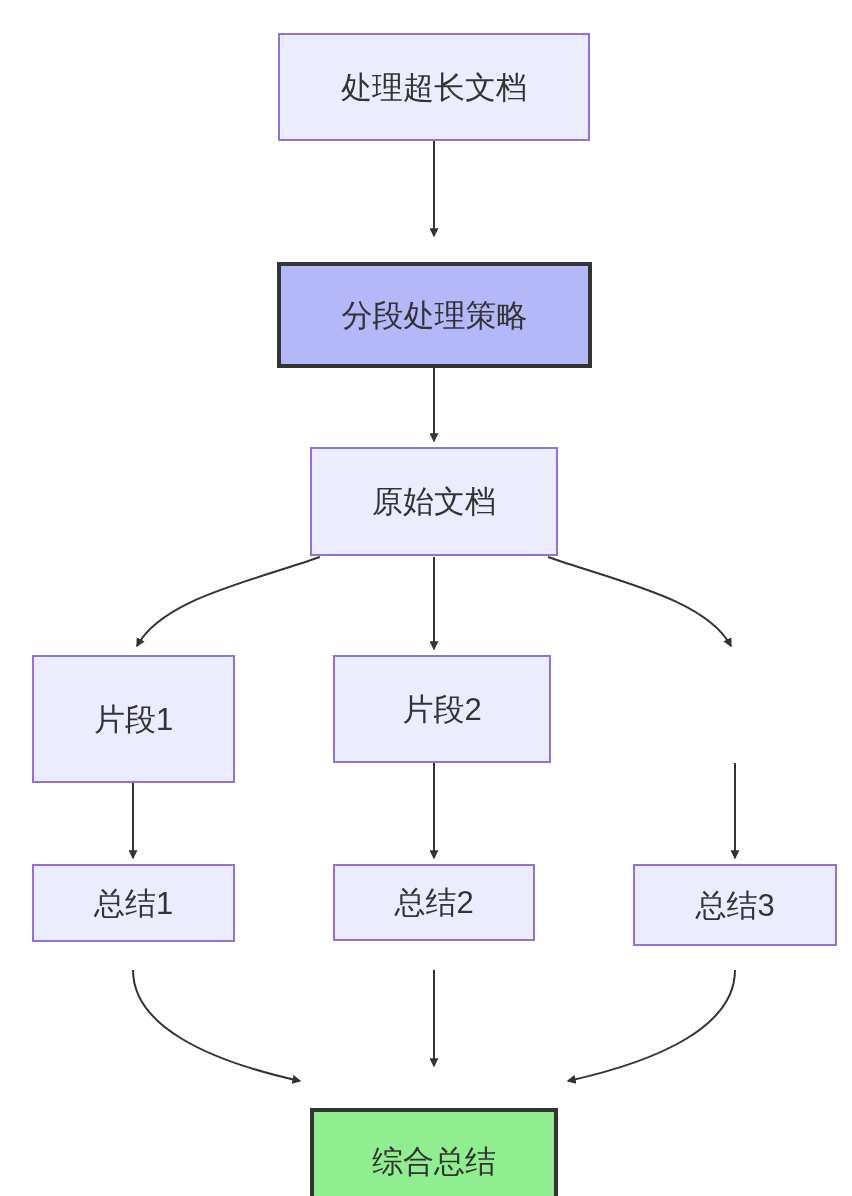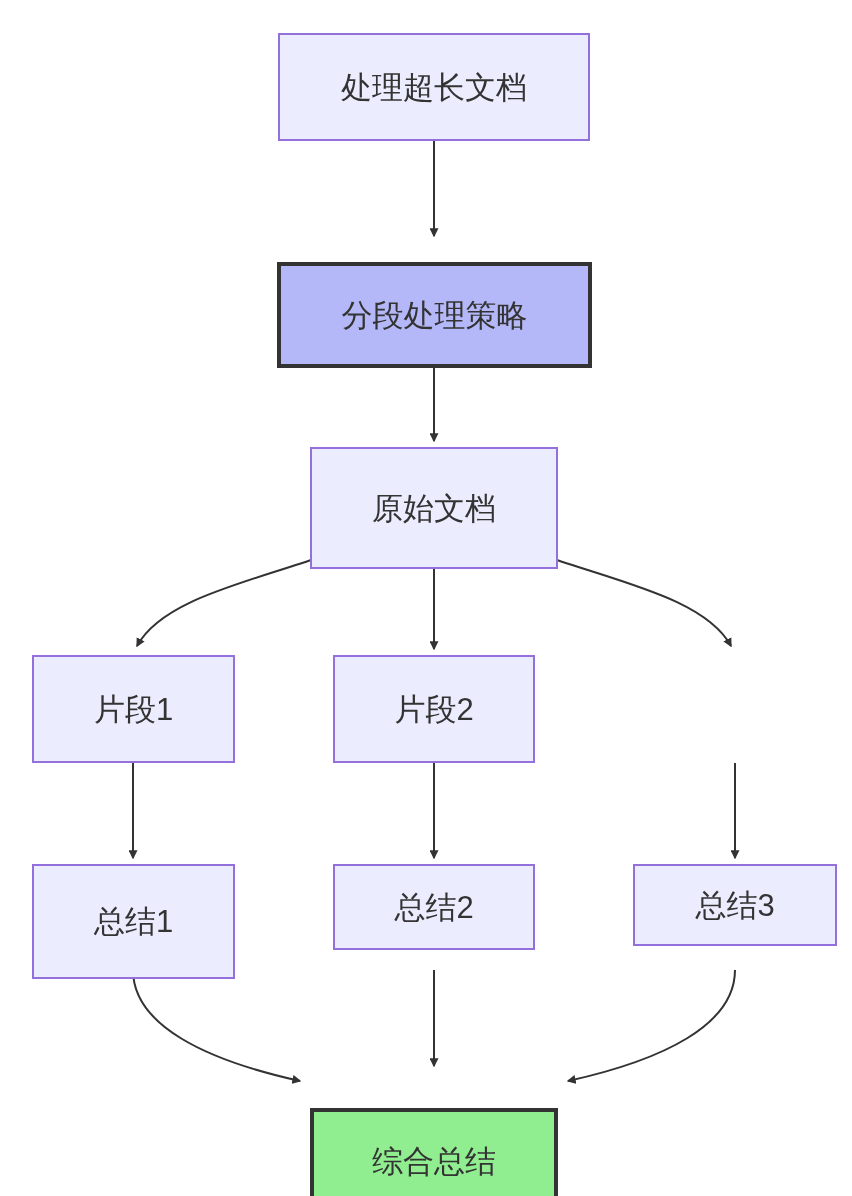--- a/index.html
+++ b/index.html
@@ -52,26 +52,26 @@
     background: var(--strategy-fill);
     border: 4px solid var(--emphasis-border);
   }
   .node.final {
     background: var(--final-fill);
     border: 4px solid var(--emphasis-border);
     margin-top: 36px;
   }
   .n1  { left: 278px; top: 33px;   width: 312px; height: 108px; }
   .n2  { left: 277px; top: 242px;  width: 315px; height: 106px; margin-top: 20px; }
-  .n3  { left: 310px; top: 447px;  width: 248px; height: 122px; }
-  .n4  { left: 32px;  top: 655px;  width: 203px; height: 108px; }
-  .n5  { left: 333px; top: 655px;  width: 202px; height: 108px; }
+  .n3  { left: 310px; top: 447px;  width: 248px; height: 109px; }
+  .n4  { left: 32px;  top: 655px;  width: 203px; height: 128px; }
+  .n5  { left: 333px; top: 655px;  width: 218px; height: 108px; }
   .n6  { left: 633px; top: 655px;  width: 204px; height: 108px; }
-  .n7  { left: 32px;  top: 864px;  width: 203px; height: 115px; }
-  .n8  { left: 333px; top: 864px;  width: 202px; height: 86px; }
+  .n7  { left: 32px;  top: 864px;  width: 203px; height: 78px; }
+  .n8  { left: 333px; top: 864px;  width: 202px; height: 77px; }
   .n9  { left: 633px; top: 864px;  width: 204px; height: 82px; }
   .n10 { left: 310px; top: 1072px; width: 248px; height: 106px; }
 </style>
 </head>
 <body>
 
 <div class="canvas">
 
   <svg class="edges" viewBox="0 0 852 1196" xmlns="http://www.w3.org/2000/svg" aria-hidden="true">
     <defs>

